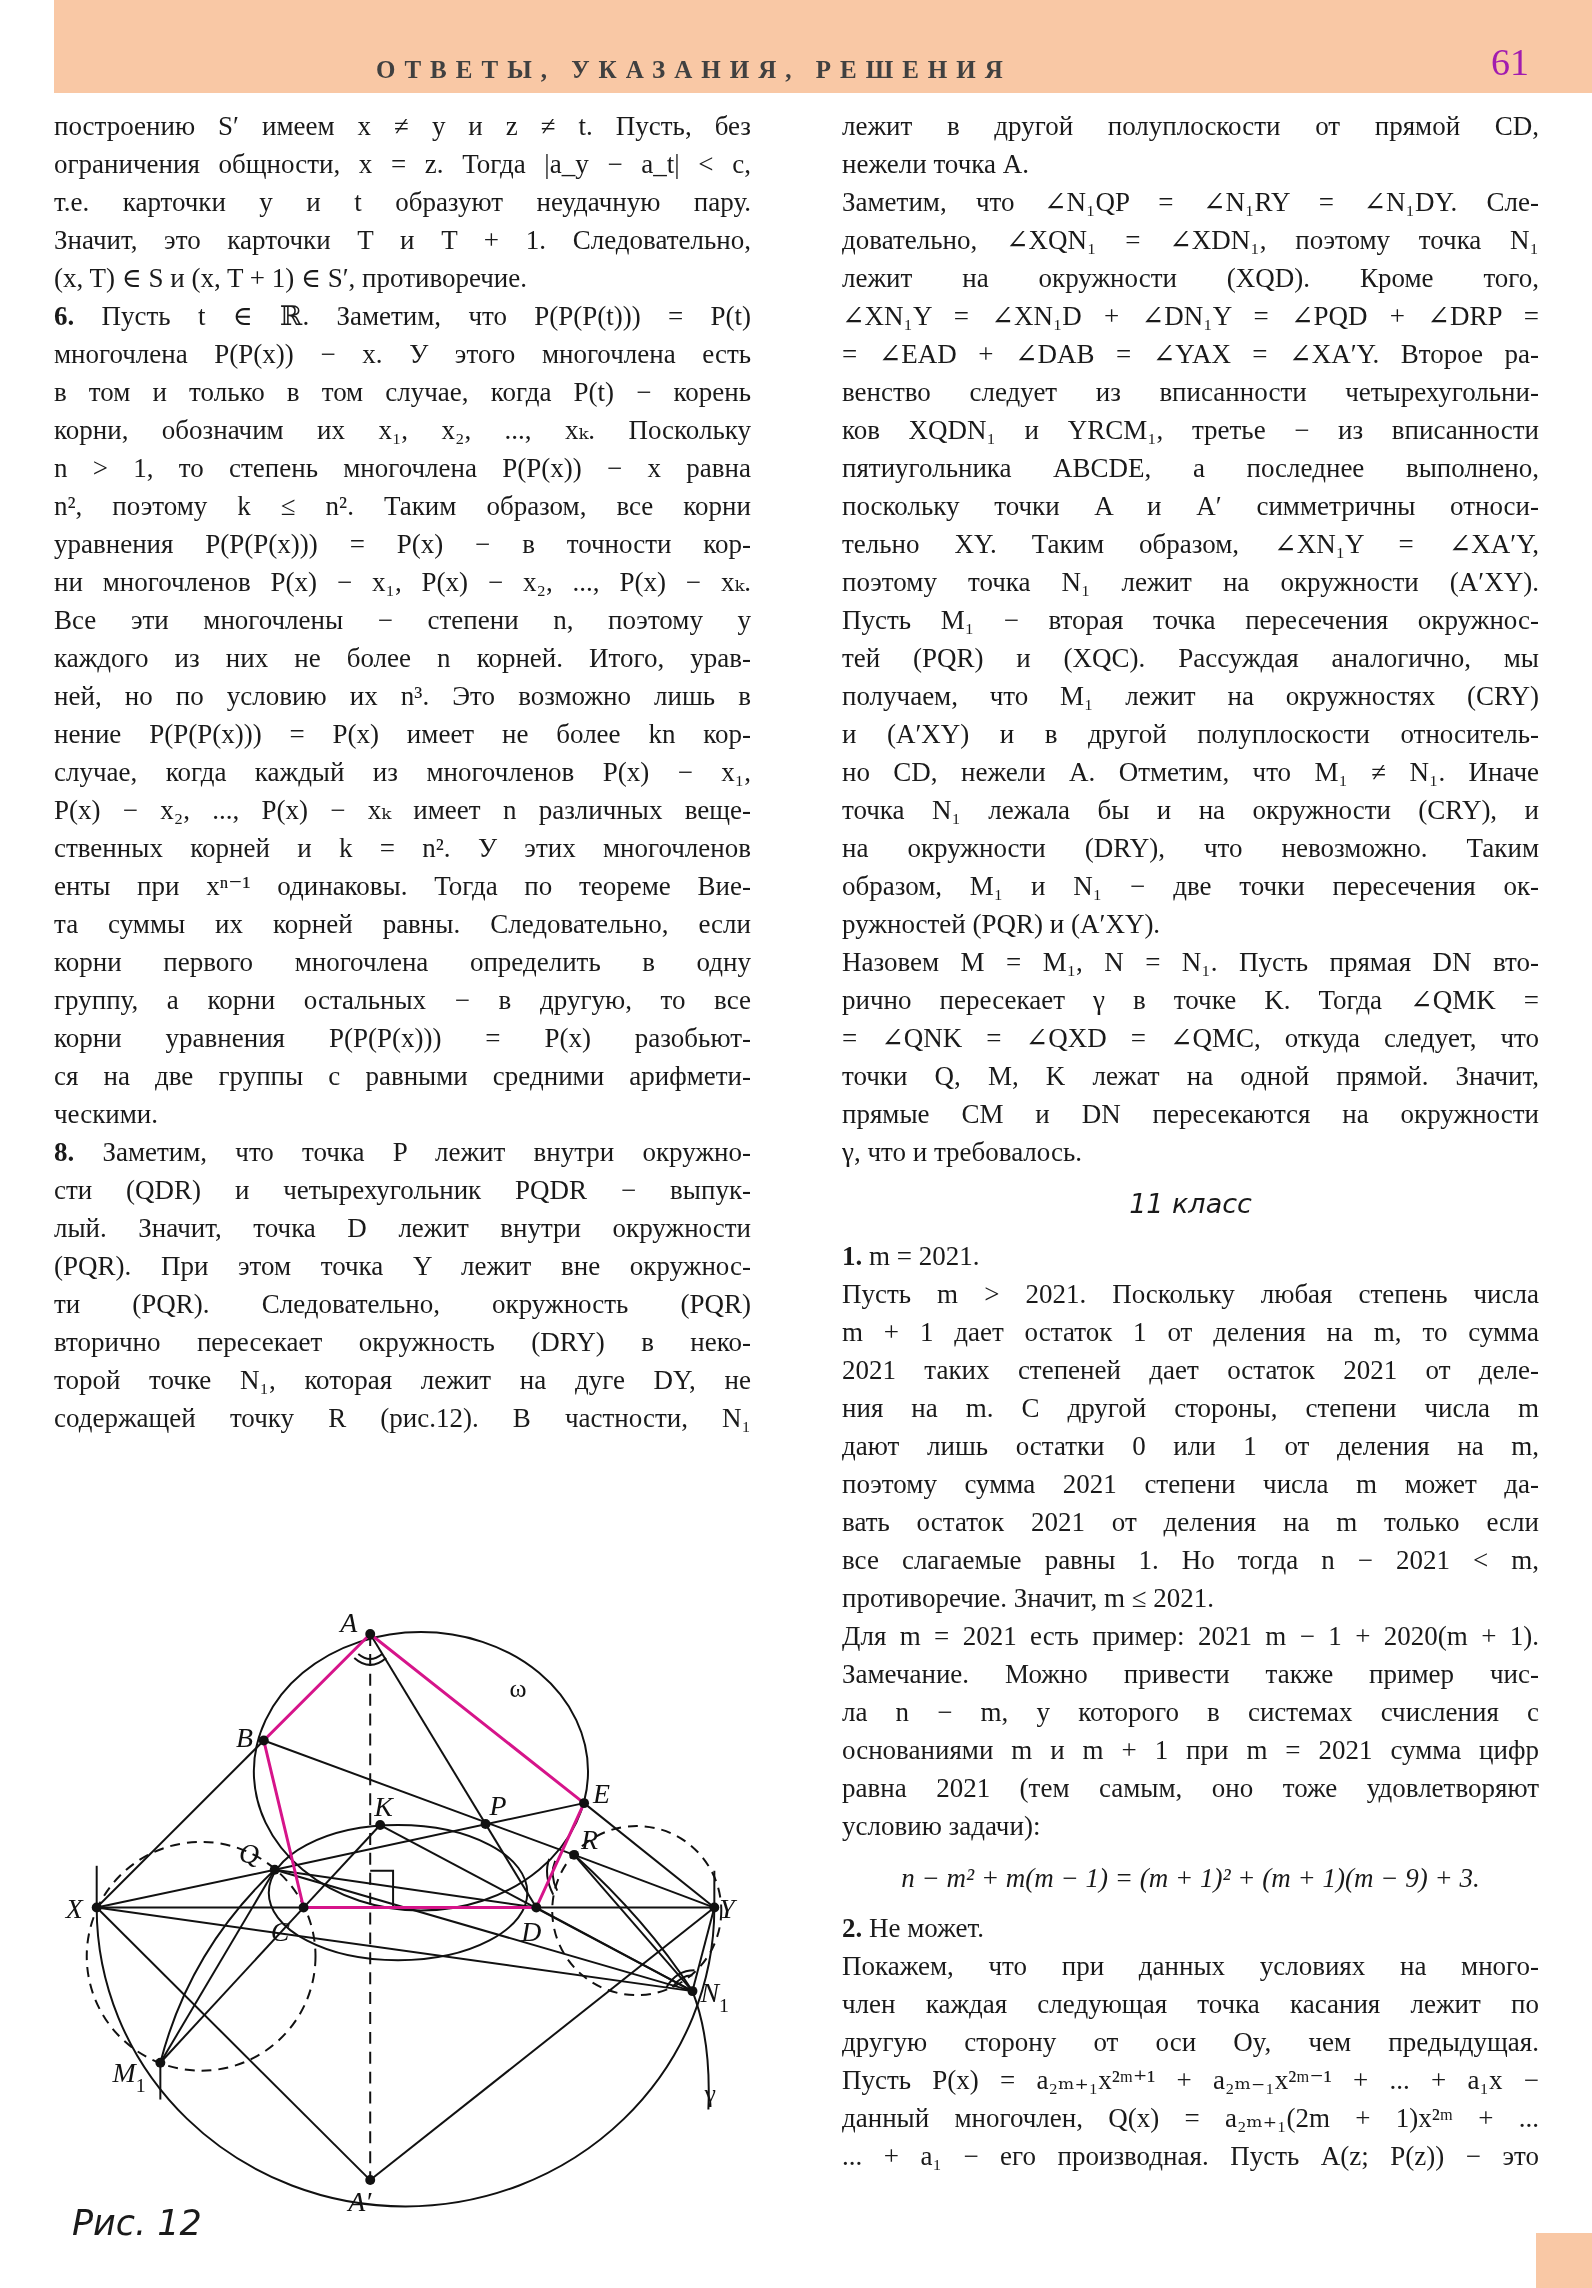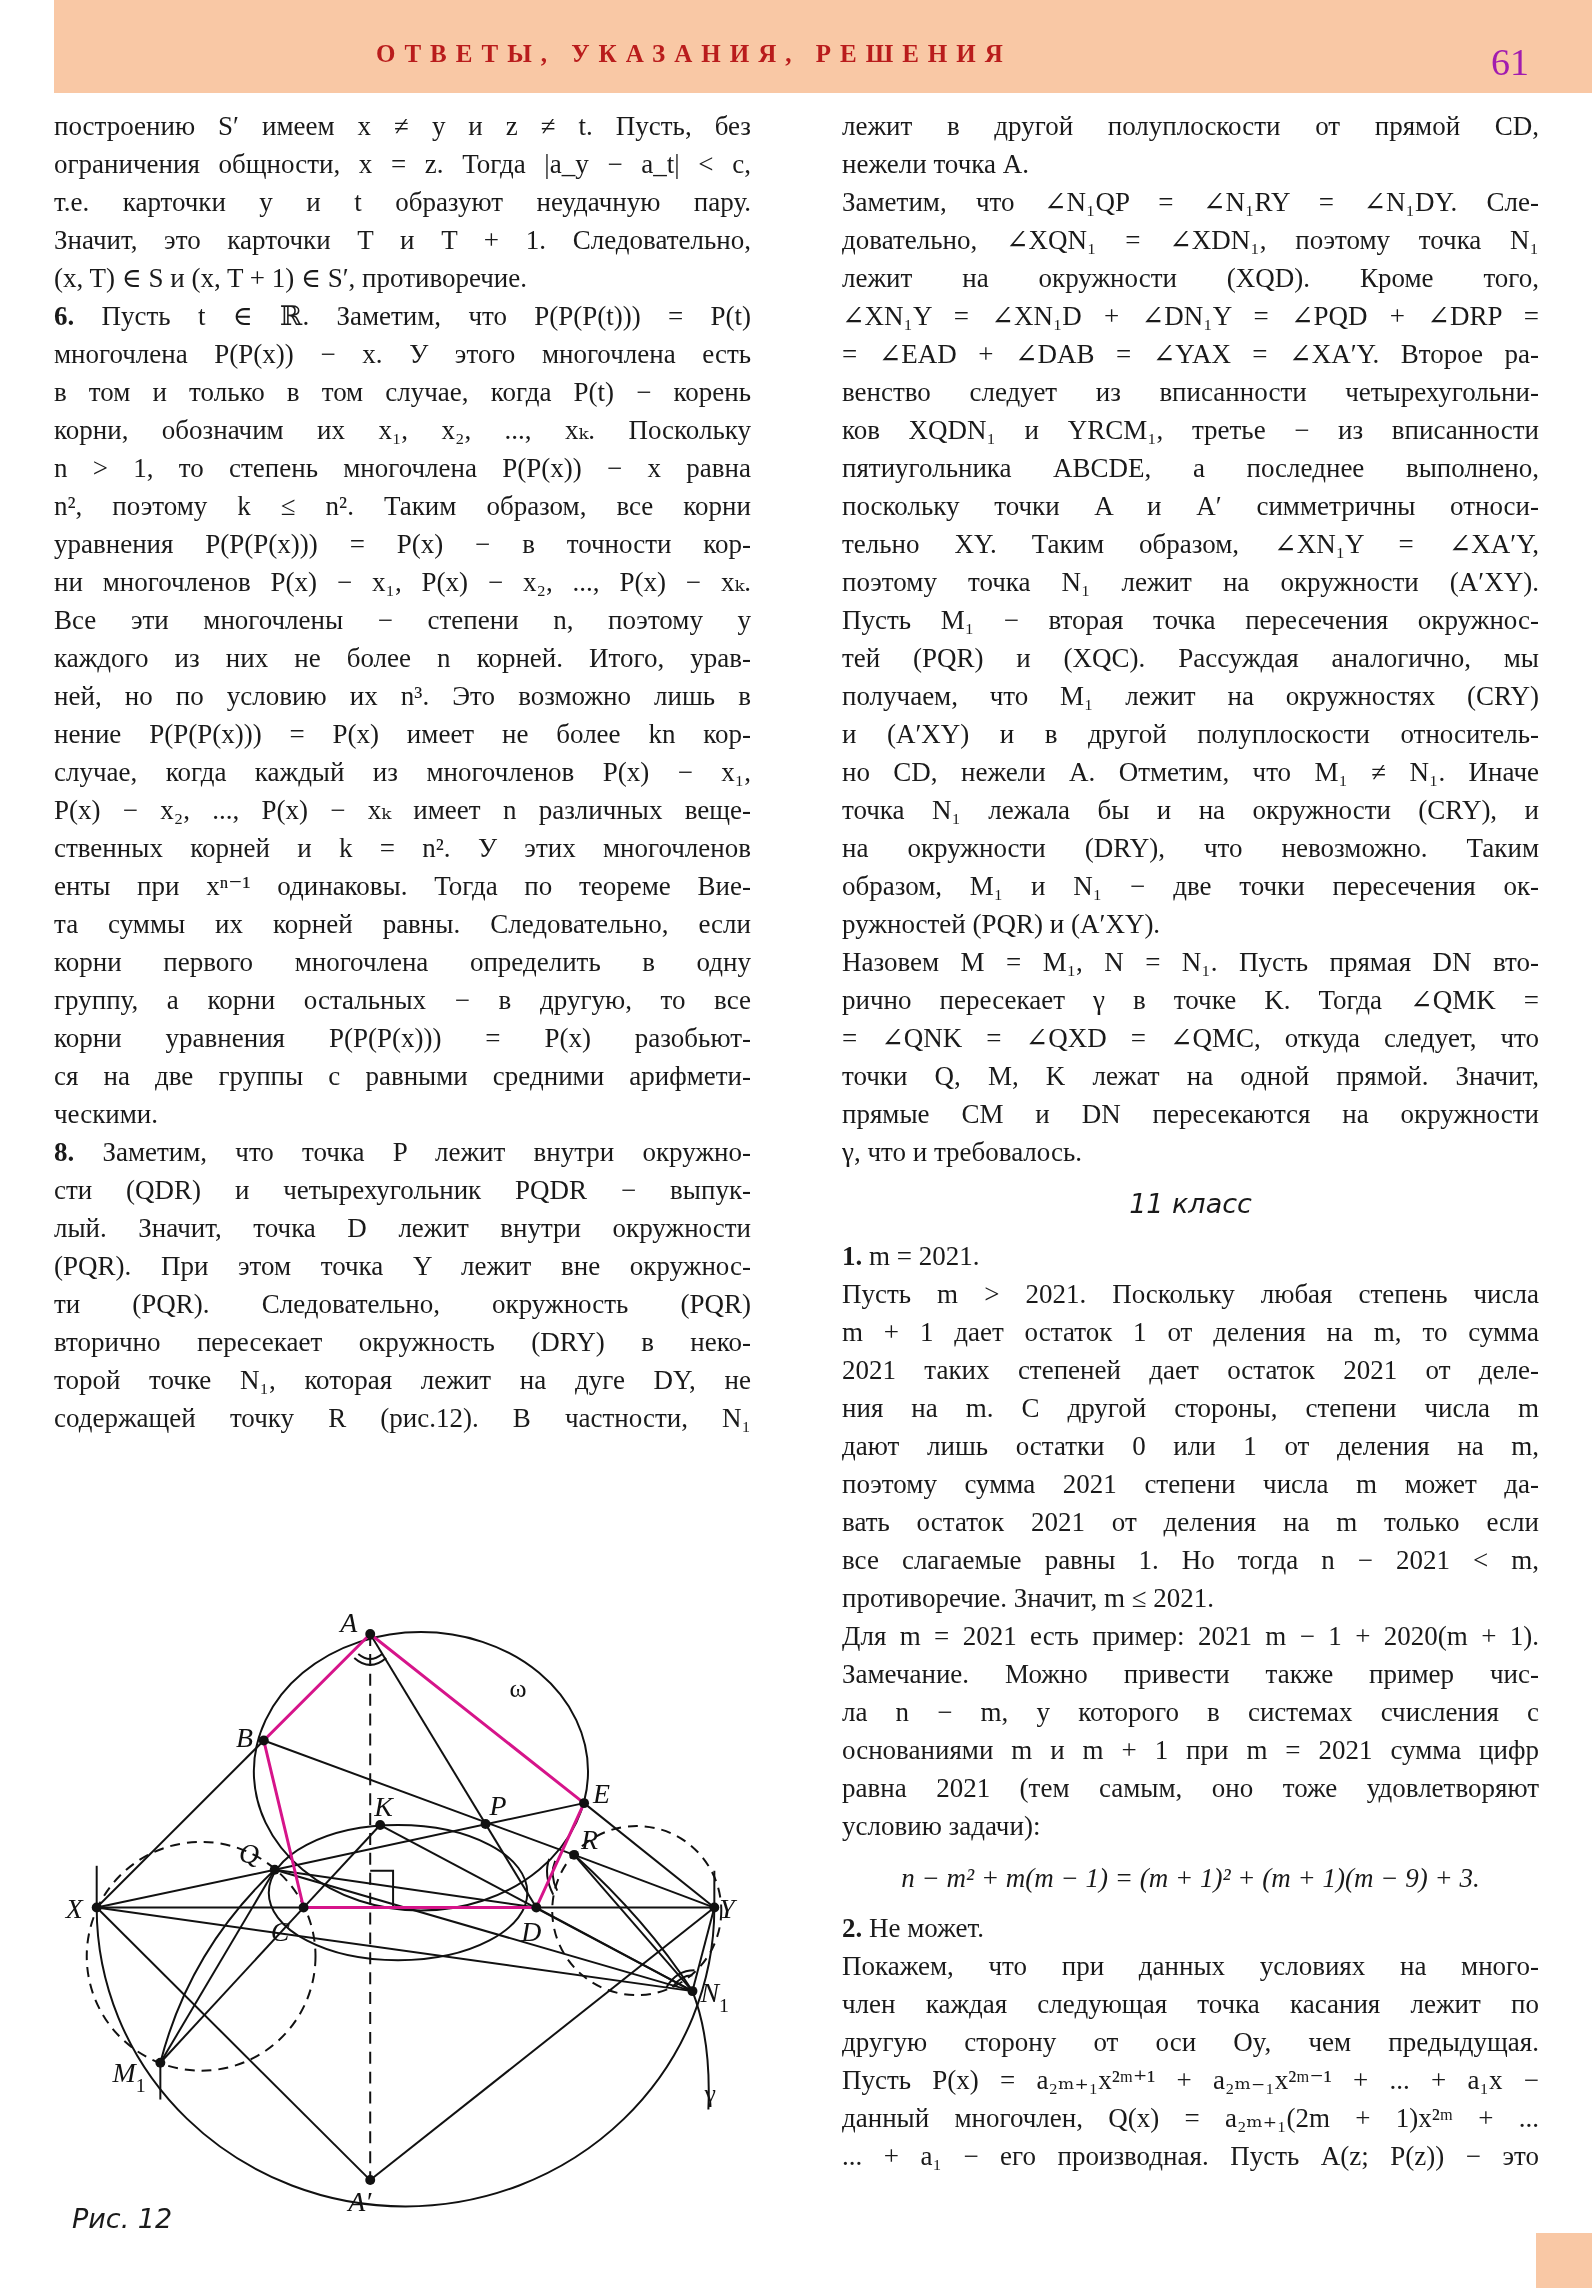--- a/index.html
+++ b/index.html
@@ -7,23 +7,23 @@
     width: 1592px; height: 2289px; position: relative; overflow: hidden;
     background: #ffffff;
     font-family: "Liberation Serif", "DejaVu Serif", serif;
     color: #1a1a1a;
   }
   .header {
     position: absolute; left: 54px; top: 0; width: 1538px; height: 93px;
     background: #f9c8a5;
   }
   .header-title {
-    position: absolute; left: 376px; top: 40px; width: 796px;
+    position: absolute; left: 376px; top: 56px; width: 796px;
     font-family: "Liberation Serif", serif; font-weight: bold;
-    font-size: 25px; letter-spacing: 9px; color: #b91c1c;
+    font-size: 25px; letter-spacing: 9px; color: #404040;
   }
   .page-number {
     position: absolute; left: 1491px; top: 40px;
     font-size: 38px; color: #a21caf; font-family: Liberation Serif, serif;
   }
   .corner-block {
     position: absolute; left: 1536px; top: 2233px; width: 56px; height: 56px;
     background: #f9c8a5;
   }
   .col {
@@ -45,21 +45,21 @@
   .formula {
     display: block; text-align: center; text-align-last: center;
     margin: 14px 0 12px 0; font-style: italic;
   }
   .figure {
     position: absolute; left: 40px; top: 1592px; width: 736px; height: 657px;
   }
   .figure svg { position: absolute; left: 0; top: 0; }
   .fig-caption {
     position: absolute; left: 32px; top: 611px;
-    font-family: "DejaVu Sans", sans-serif; font-style: italic; font-size: 27px;
+    font-family: "DejaVu Sans", sans-serif; font-style: italic; font-size: 35px;
   }
   .lbl { font-family: "Liberation Serif", serif; font-style: italic; font-size: 28px; fill: #111; }
   .lbl-g { font-family: "Liberation Serif", serif; font-size: 26px; fill: #111; }
 </style>
 </head>
 <body>
 
 <div class="header"></div>
 <div class="header-title">ОТВЕТЫ, УКАЗАНИЯ, РЕШЕНИЯ</div>
 <div class="page-number">61</div>

